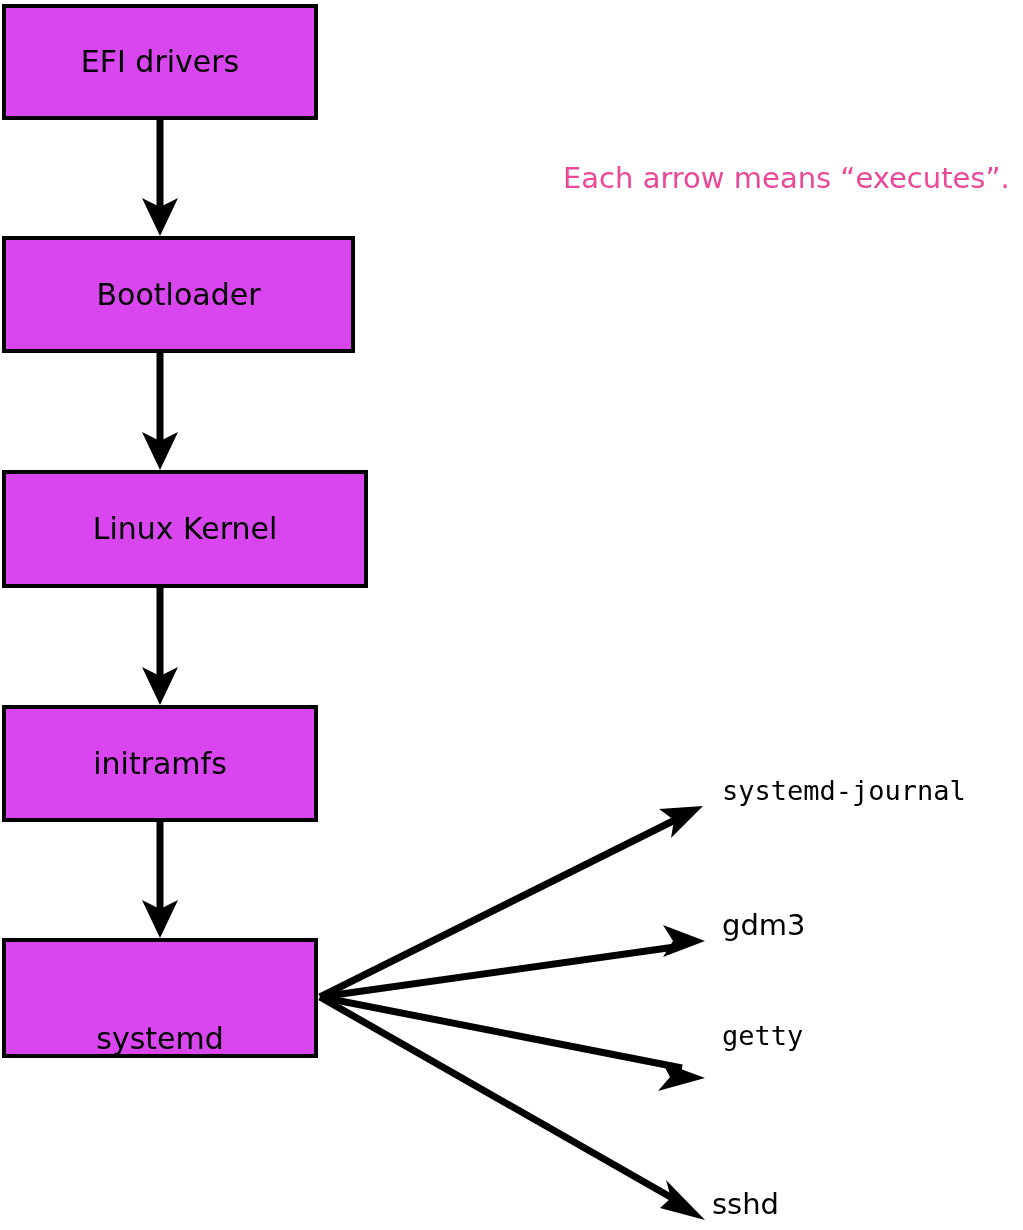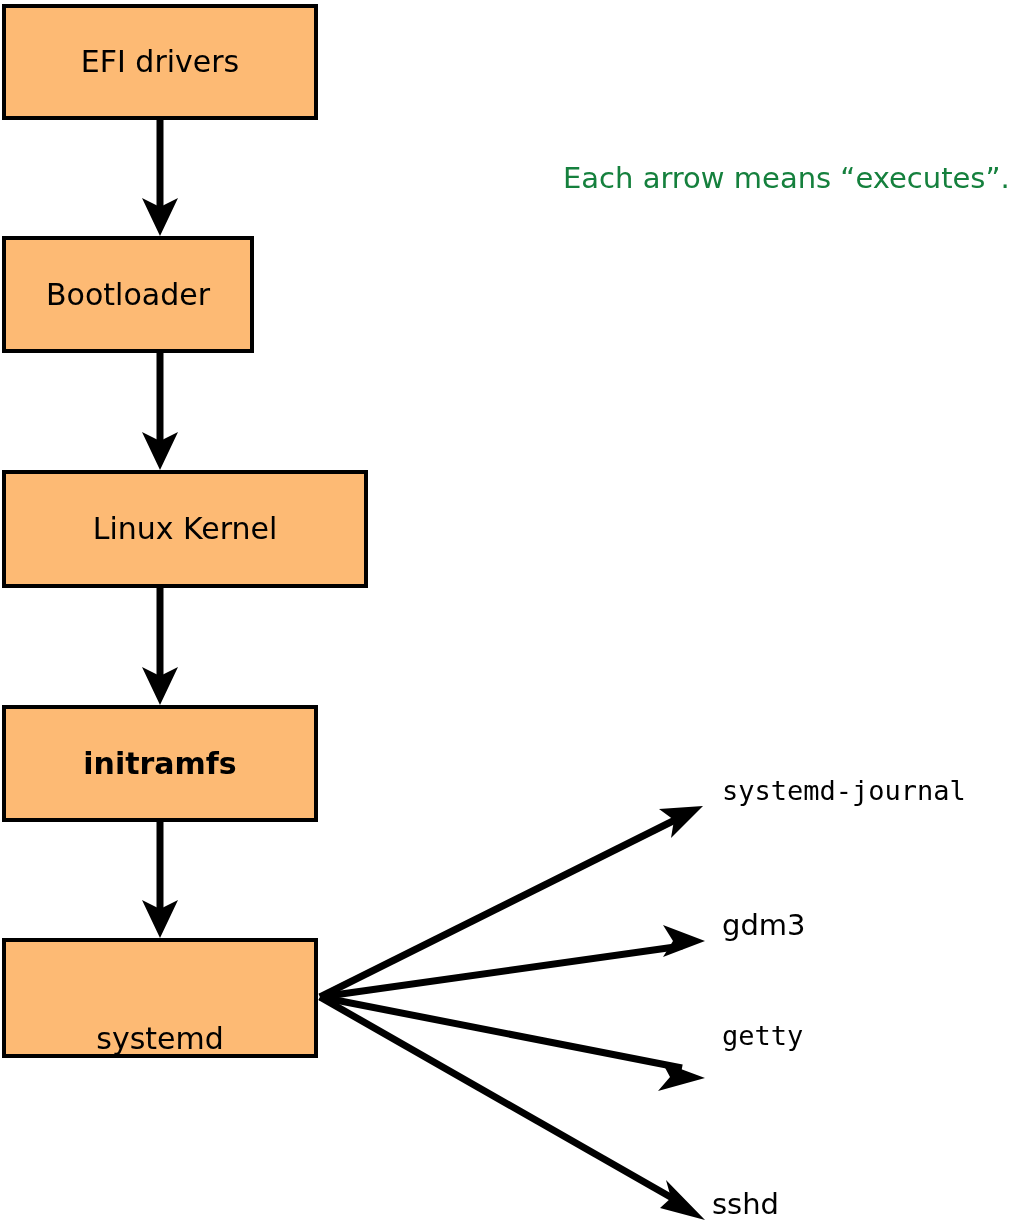--- a/index.html
+++ b/index.html
@@ -30,21 +30,21 @@
     top: 0;
     width: 1023px;
     height: 1230px;
   }
 
   
   .node-box {
     position: absolute;
     box-sizing: border-box;
     border: 4px solid #000000;
-    background: #fdba74;
+    background: #d946ef;
     display: flex;
     align-items: center;
     justify-content: center;
   }
   .node-label {
     font-family: "DejaVu Sans", "Liberation Sans", sans-serif;
     font-size: 30px;
     line-height: 1;
     color: #000000;
     white-space: nowrap;
@@ -68,21 +68,21 @@
     font-size: 29px;
   }
 
   
   .caption {
     position: absolute;
     white-space: nowrap;
     font-family: "DejaVu Sans", "Liberation Sans", sans-serif;
     font-size: 29px;
     line-height: 1;
-    color: #15803d;
+    color: #ec4899;
   }
 </style>
 </head>
 <body>
 
 <div id="diagram-root">
 
   <svg class="svg-layer" width="1023" height="1230" viewBox="0 0 1023 1230" xmlns="http://www.w3.org/2000/svg">
 
     <g>
@@ -117,29 +117,29 @@
     <g>
       <line x1="320" y1="997" x2="681" y2="1203" stroke="#000000" stroke-width="7"></line>
       <polygon points="705,1220 660,1208 671,1198 666,1180" fill="#000000"></polygon>
     </g>
   </svg>
 
   <div class="node-box" style="left:2px; top:4px; width:316px; height:116px;">
     <span class="node-label">EFI drivers</span>
   </div>
 
-  <div class="node-box" style="left:2px; top:236px; width:252px; height:117px;">
+  <div class="node-box" style="left:2px; top:236px; width:353px; height:117px;">
     <span class="node-label">Bootloader</span>
   </div>
 
   <div class="node-box" style="left:2px; top:470px; width:366px; height:118px;">
     <span class="node-label">Linux Kernel</span>
   </div>
 
-  <div class="node-box" style="left:2px; top:705px; width:316px; height:117px;font-weight:bold;">
+  <div class="node-box" style="left:2px; top:705px; width:316px; height:117px;">
     <span class="node-label">initramfs</span>
   </div>
 
   <div class="node-box" style="left:2px; top:938px; width:316px; height:120px;align-items:flex-end;">
     <span class="node-label">systemd</span>
   </div>
 
   <span class="leaf-label mono" style="left:722px; top:777px;">systemd-journal</span>
 
   <span class="leaf-label sans" style="left:722px; top:911px;">gdm3</span>

